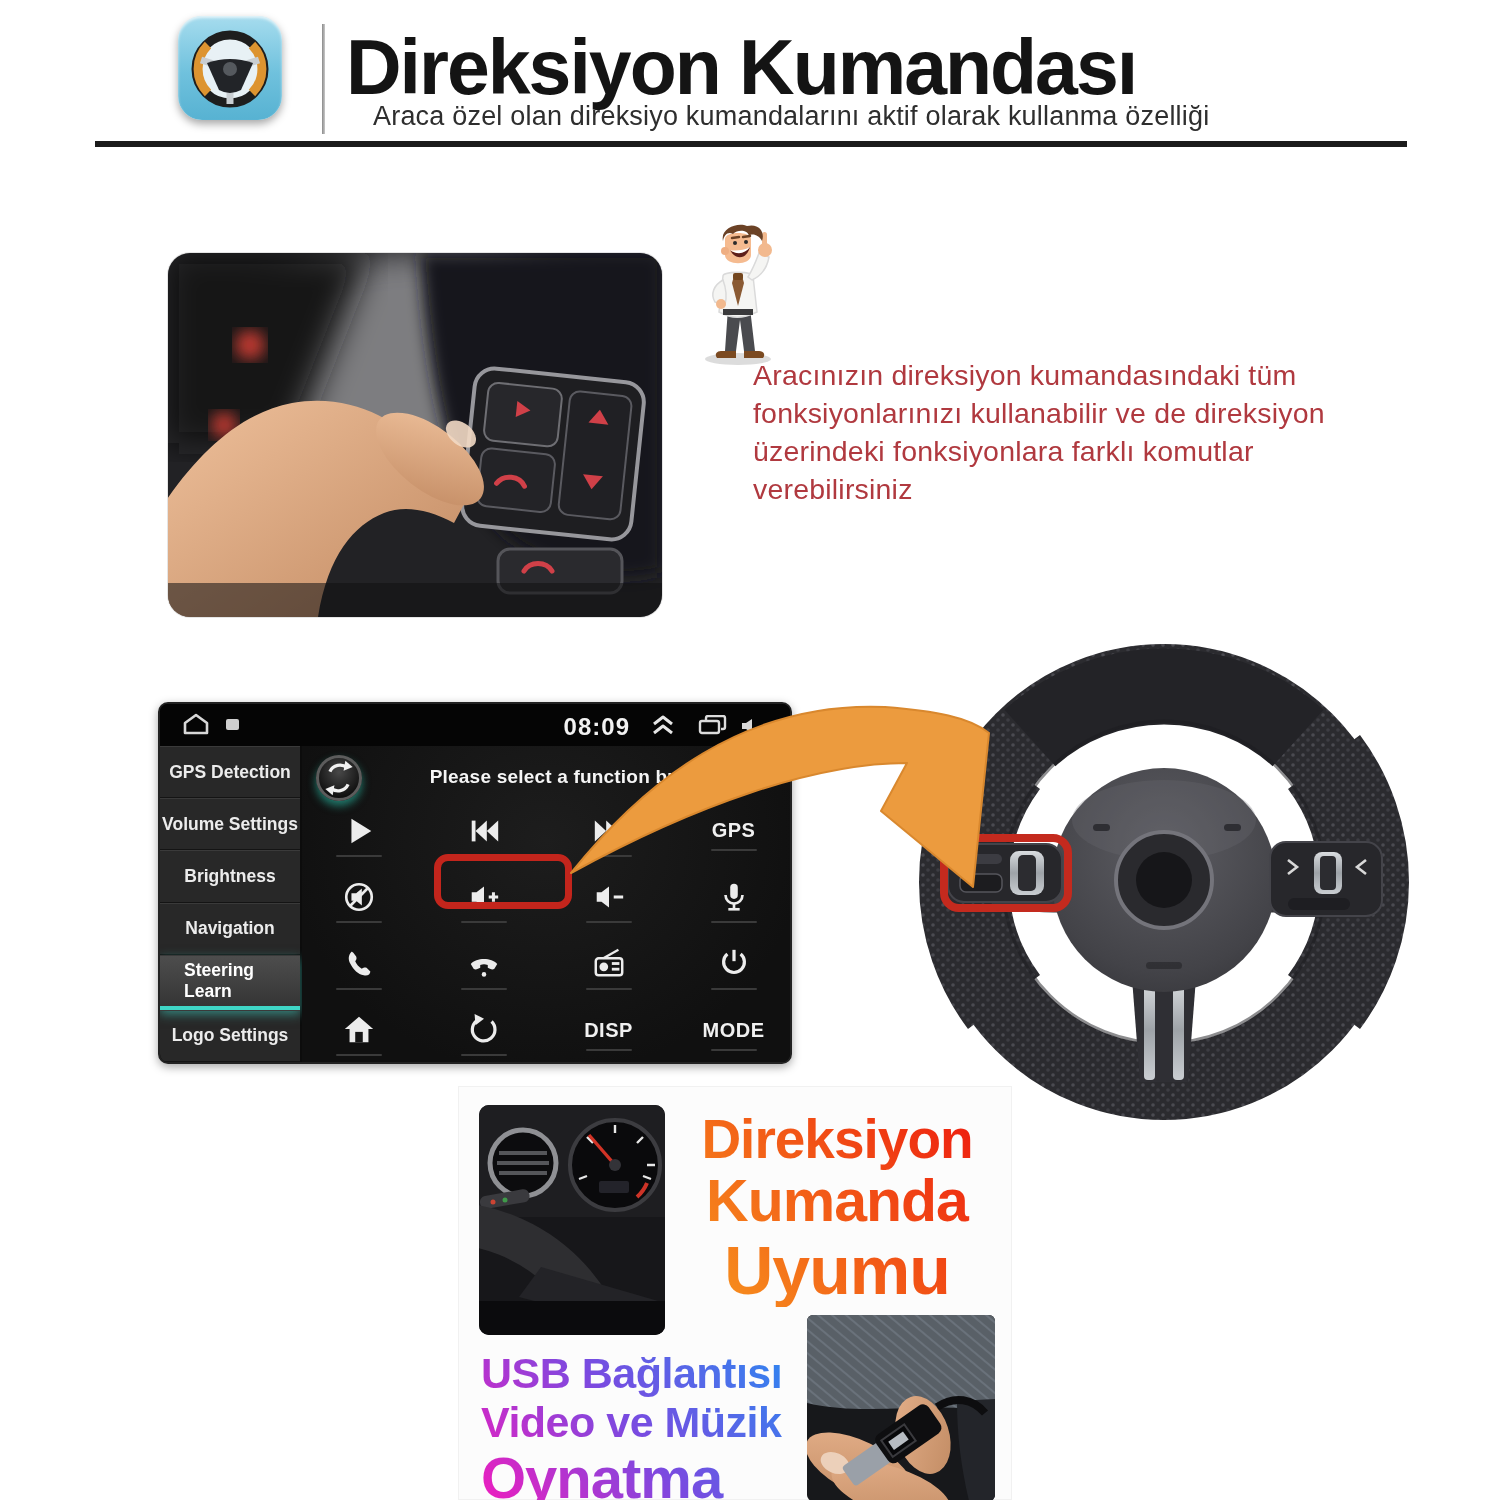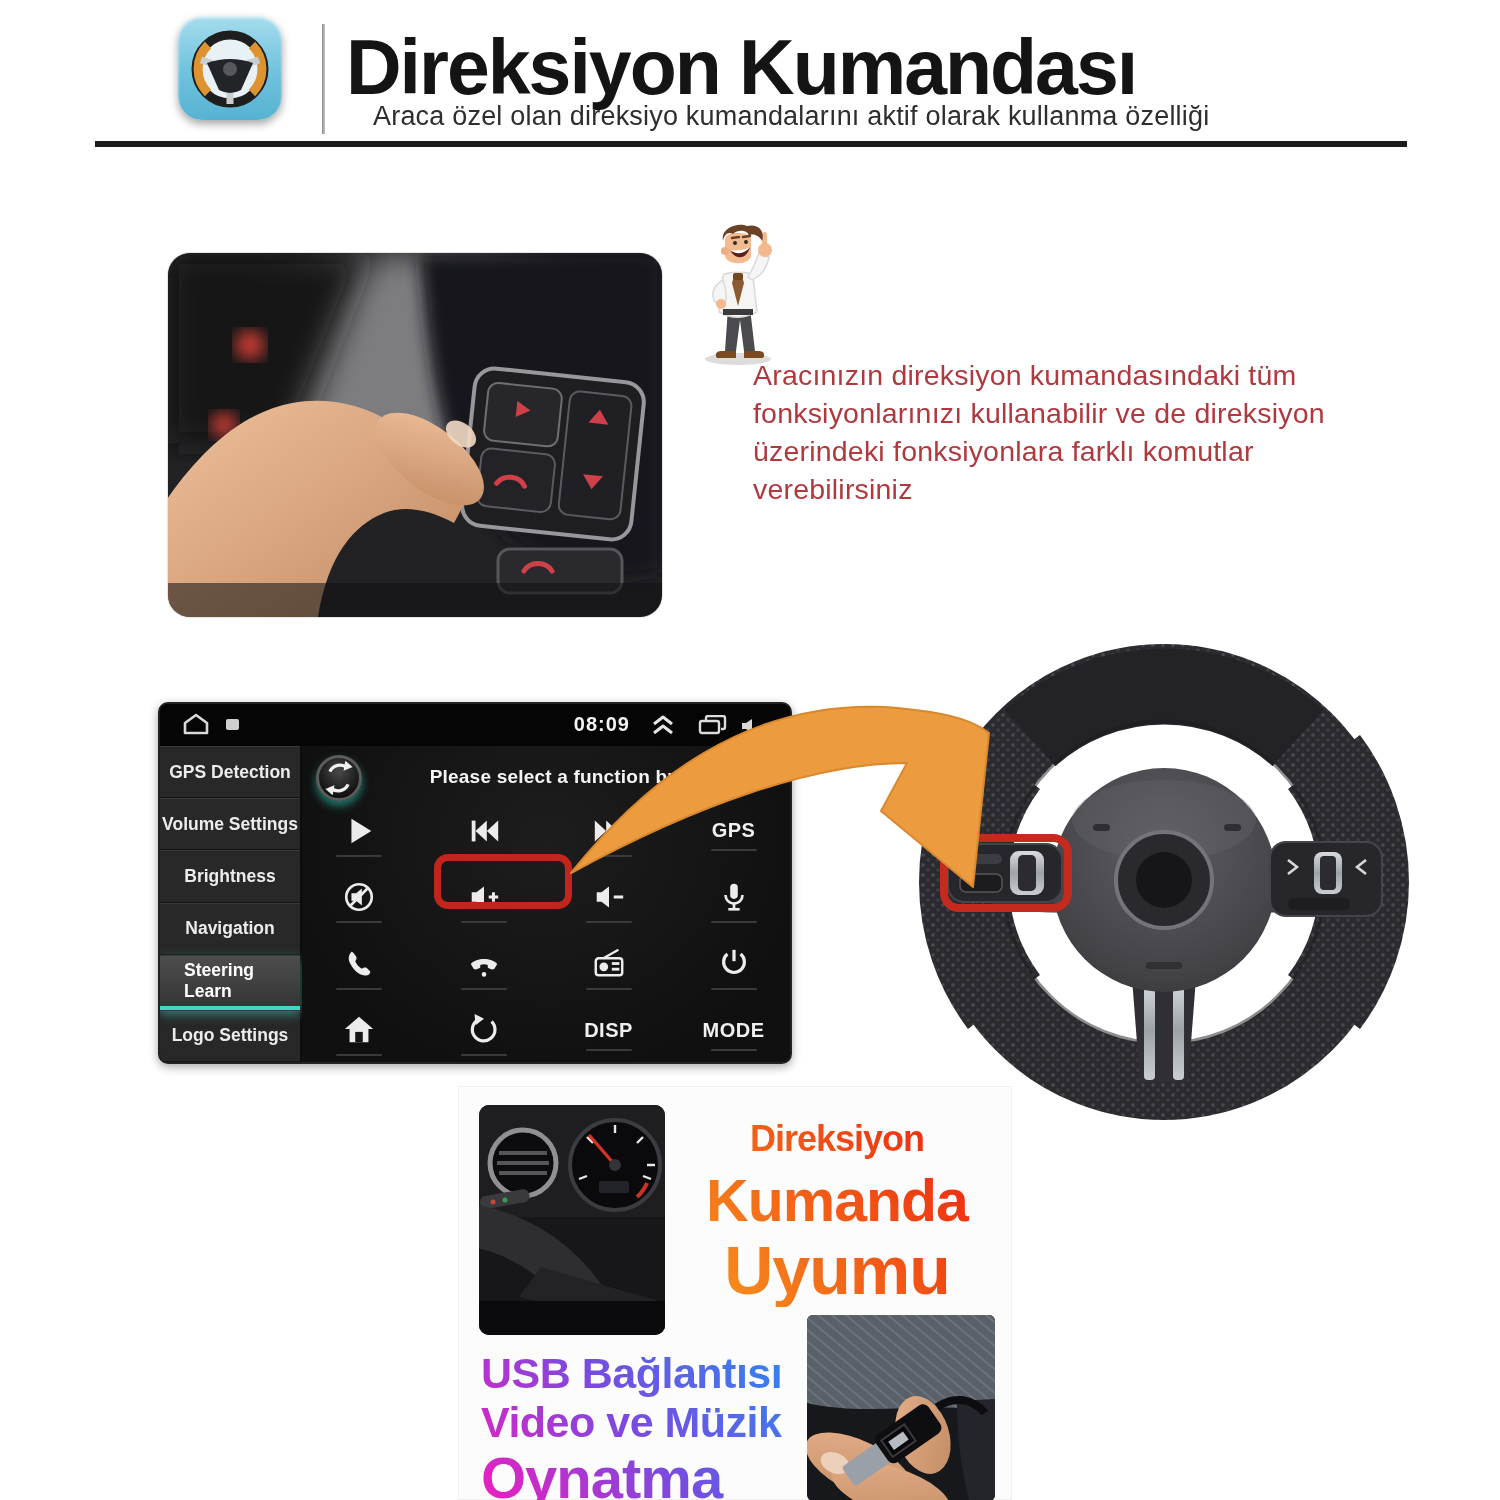--- a/index.html
+++ b/index.html
@@ -24,21 +24,21 @@
   .mascot{position:absolute;left:688px;top:224px;width:104px;height:142px;}
   .feature-text{position:absolute;left:740px;top:356px;width:640px;font-size:28.5px;line-height:38px;
     color:#b0393f;letter-spacing:.2px;margin-left:13px;}
 
   
   .headunit{position:absolute;left:158px;top:702px;width:634px;height:362px;background:#0a0a0a;
     border:2px solid #222;border-radius:10px;overflow:hidden;box-shadow:0 3px 10px rgba(0,0,0,.35);}
   .statusbar{position:absolute;left:0;top:0;right:0;height:42px;background:#050505;}
   .sb-home{position:absolute;left:22px;top:9px;}
   .sb-card{position:absolute;left:66px;top:15px;width:13px;height:11px;background:#cfcfcf;border-radius:2px;}
-  .sb-time{position:absolute;right:160px;top:9px;color:#f2f2f2;font-size:20px;font-weight:700;letter-spacing:1px;}
+  .sb-time{position:absolute;right:160px;top:9px;color:#f2f2f2;font-size:24px;font-weight:700;letter-spacing:1px;}
   .sb-chev{position:absolute;right:114px;top:10px;}
   .sb-recents{position:absolute;right:62px;top:11px;}
   .sb-partial{position:absolute;right:36px;top:14px;}
   .hu-body{position:absolute;left:0;top:42px;right:0;bottom:0;display:flex;}
   .sidebar{width:142px;background:#282828;display:flex;flex-direction:column;border-right:2px solid #0c0c0c;}
   .side-item{flex:1;display:flex;align-items:center;justify-content:center;color:#ececec;
     font-size:17.5px;font-weight:700;border-bottom:1px solid #141414;border-top:1px solid #3a3a3a;
     text-align:left;cursor:pointer;}
   .side-item.active{background:linear-gradient(180deg,#4d4d4d,#353535);
     border-bottom:4px solid #3fd6c6;box-shadow:0 4px 10px rgba(63,214,198,.55);color:#fff;padding-left:24px;}
@@ -62,21 +62,21 @@
   .wheel{position:absolute;left:890px;top:642px;width:556px;height:486px;z-index:2;}
 
   
   .card{position:absolute;left:458px;top:1086px;width:554px;height:414px;background:#fcfcfc;
     border:1px solid #f1f1f1;}
   .interior-photo{position:absolute;left:20px;top:18px;width:186px;height:230px;border-radius:10px;overflow:hidden;}
   .usb-photo{position:absolute;left:348px;top:228px;width:188px;height:186px;border-radius:6px;overflow:hidden;}
   .grad-steer{position:absolute;left:208px;top:22px;width:340px;text-align:center;font-weight:700;
     background:linear-gradient(52deg,#f7941e 8%,#ee2410 88%);
     -webkit-background-clip:text;background-clip:text;color:transparent;-webkit-text-fill-color:transparent;}
-  .grad-steer .l1{font-size:36px;line-height:60px;letter-spacing:-1px;}
+  .grad-steer .l1{font-size:55px;line-height:60px;letter-spacing:-1px;}
   .grad-steer .l2{font-size:59px;line-height:64px;letter-spacing:-1px;}
   .grad-steer .l3{font-size:68px;line-height:74px;letter-spacing:-1px;}
   .grad-usb{position:absolute;left:22px;top:262px;width:320px;text-align:left;font-weight:700;
     background:linear-gradient(52deg,#e820c0 4%,#7a4ae0 48%,#2f86f0 96%);
     -webkit-background-clip:text;background-clip:text;color:transparent;-webkit-text-fill-color:transparent;}
   .grad-usb .l1{font-size:43px;line-height:49px;letter-spacing:-.5px;}
   .grad-usb .l2{font-size:43px;line-height:49px;letter-spacing:-.5px;}
   .grad-usb .l3{font-size:58px;line-height:62px;letter-spacing:-1px;}
 </style>
 </head>

